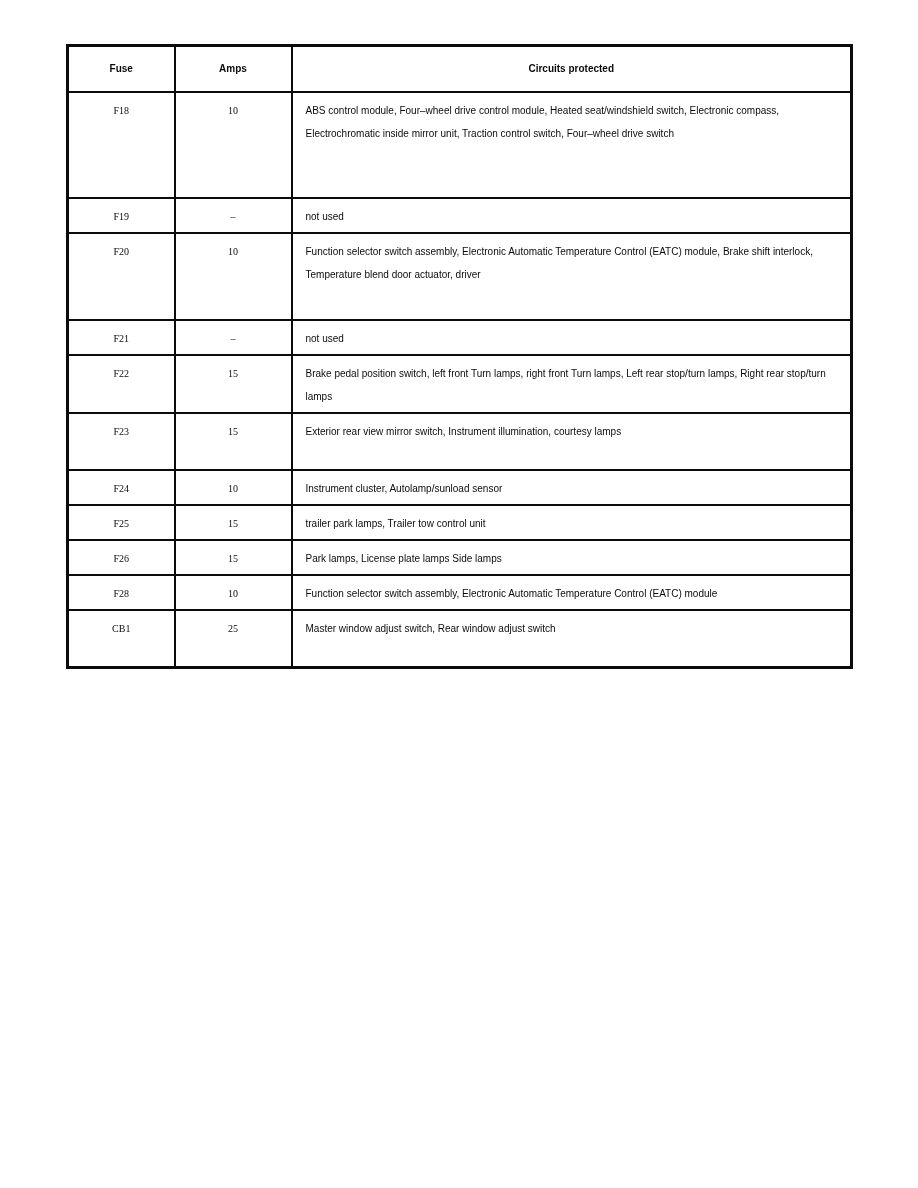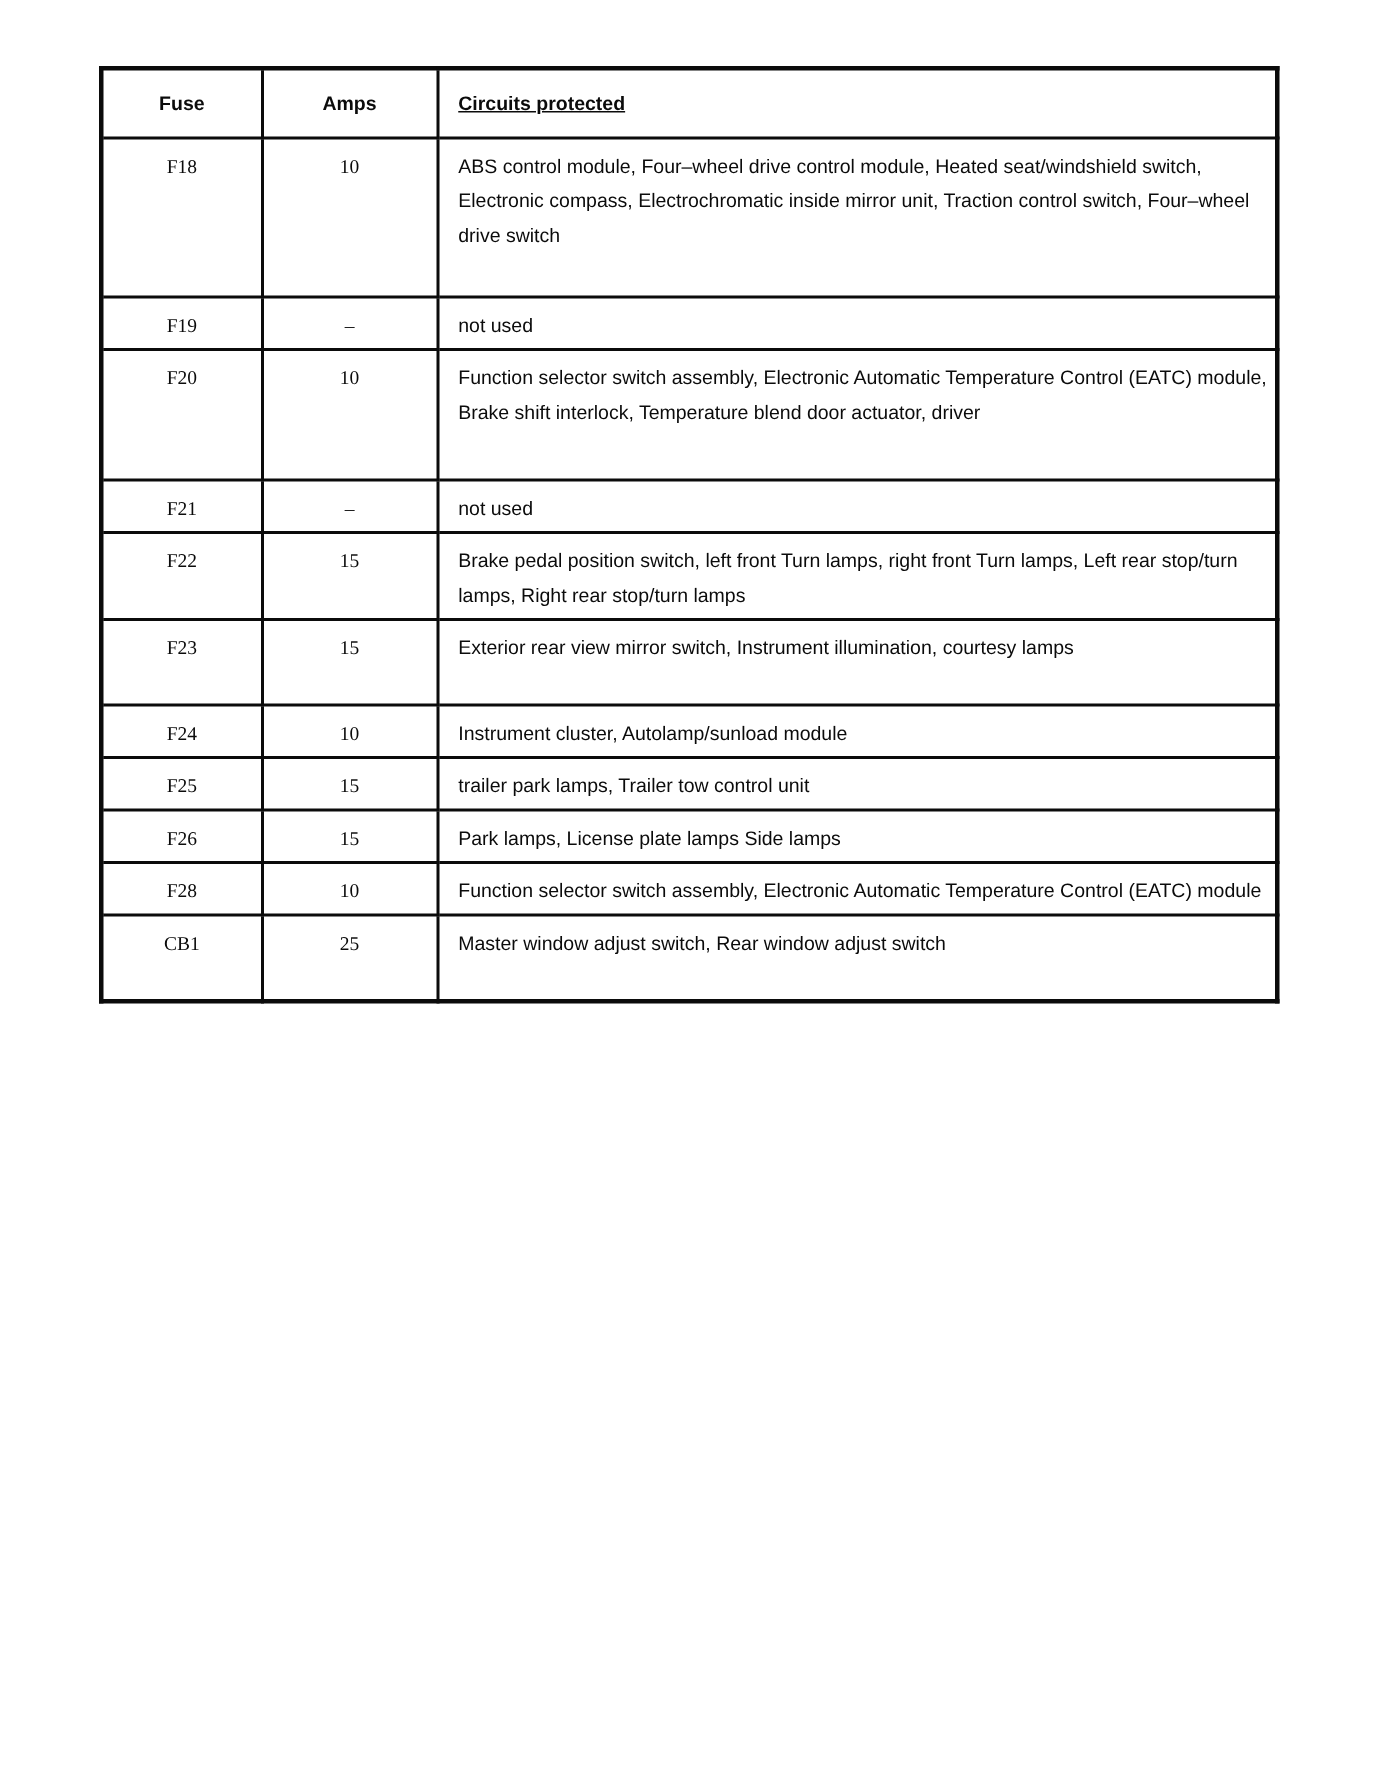--- a/index.html
+++ b/index.html
@@ -21,38 +21,36 @@
     left: 66px;
     top: 44px;
     width: 784px;
     border-collapse: collapse;
     table-layout: fixed;
     border: 3px solid #0b0b0b;
   }
   .fuse-table th,
   .fuse-table td {
     border: 2px solid #0b0b0b;
-    font-size: 13px;
+    font-size: 10px;
     line-height: 23px;
     vertical-align: top;
     background: #ffffff;
   }
   .fuse-table thead th {
     height: 46px;
     font-weight: 700;
     vertical-align: middle;
   }
   .fuse-table th.col-fuse,
   .fuse-table th.col-amps {
     text-align: center;
   }
   .fuse-table th.col-circuits {
-    text-align: left;
-    padding-left: 13px;
-    text-decoration: underline;
+    text-align: center;
   }
   .fuse-table td.cell-fuse,
   .fuse-table td.cell-amps {
     text-align: center;
     padding-top: 6px;
     font-family: Liberation Serif, serif;
   }
   .fuse-table td.cell-circuits {
     text-align: left;
     padding: 6px 0 4px 13px;
@@ -115,21 +113,21 @@
         <td class="cell-circuits">Brake pedal position switch, left front Turn lamps, right front Turn lamps, Left rear stop/turn lamps, Right rear stop/turn lamps</td>
       </tr>
       <tr>
         <td class="cell-fuse">F23</td>
         <td class="cell-amps">15</td>
         <td class="cell-circuits">Exterior rear view mirror switch, Instrument illumination, courtesy lamps</td>
       </tr>
       <tr>
         <td class="cell-fuse">F24</td>
         <td class="cell-amps">10</td>
-        <td class="cell-circuits">Instrument cluster, Autolamp/sunload module</td>
+        <td class="cell-circuits">Instrument cluster, Autolamp/sunload sensor</td>
       </tr>
       <tr>
         <td class="cell-fuse">F25</td>
         <td class="cell-amps">15</td>
         <td class="cell-circuits">trailer park lamps, Trailer tow control unit</td>
       </tr>
       <tr>
         <td class="cell-fuse">F26</td>
         <td class="cell-amps">15</td>
         <td class="cell-circuits">Park lamps, License plate lamps Side lamps</td>

